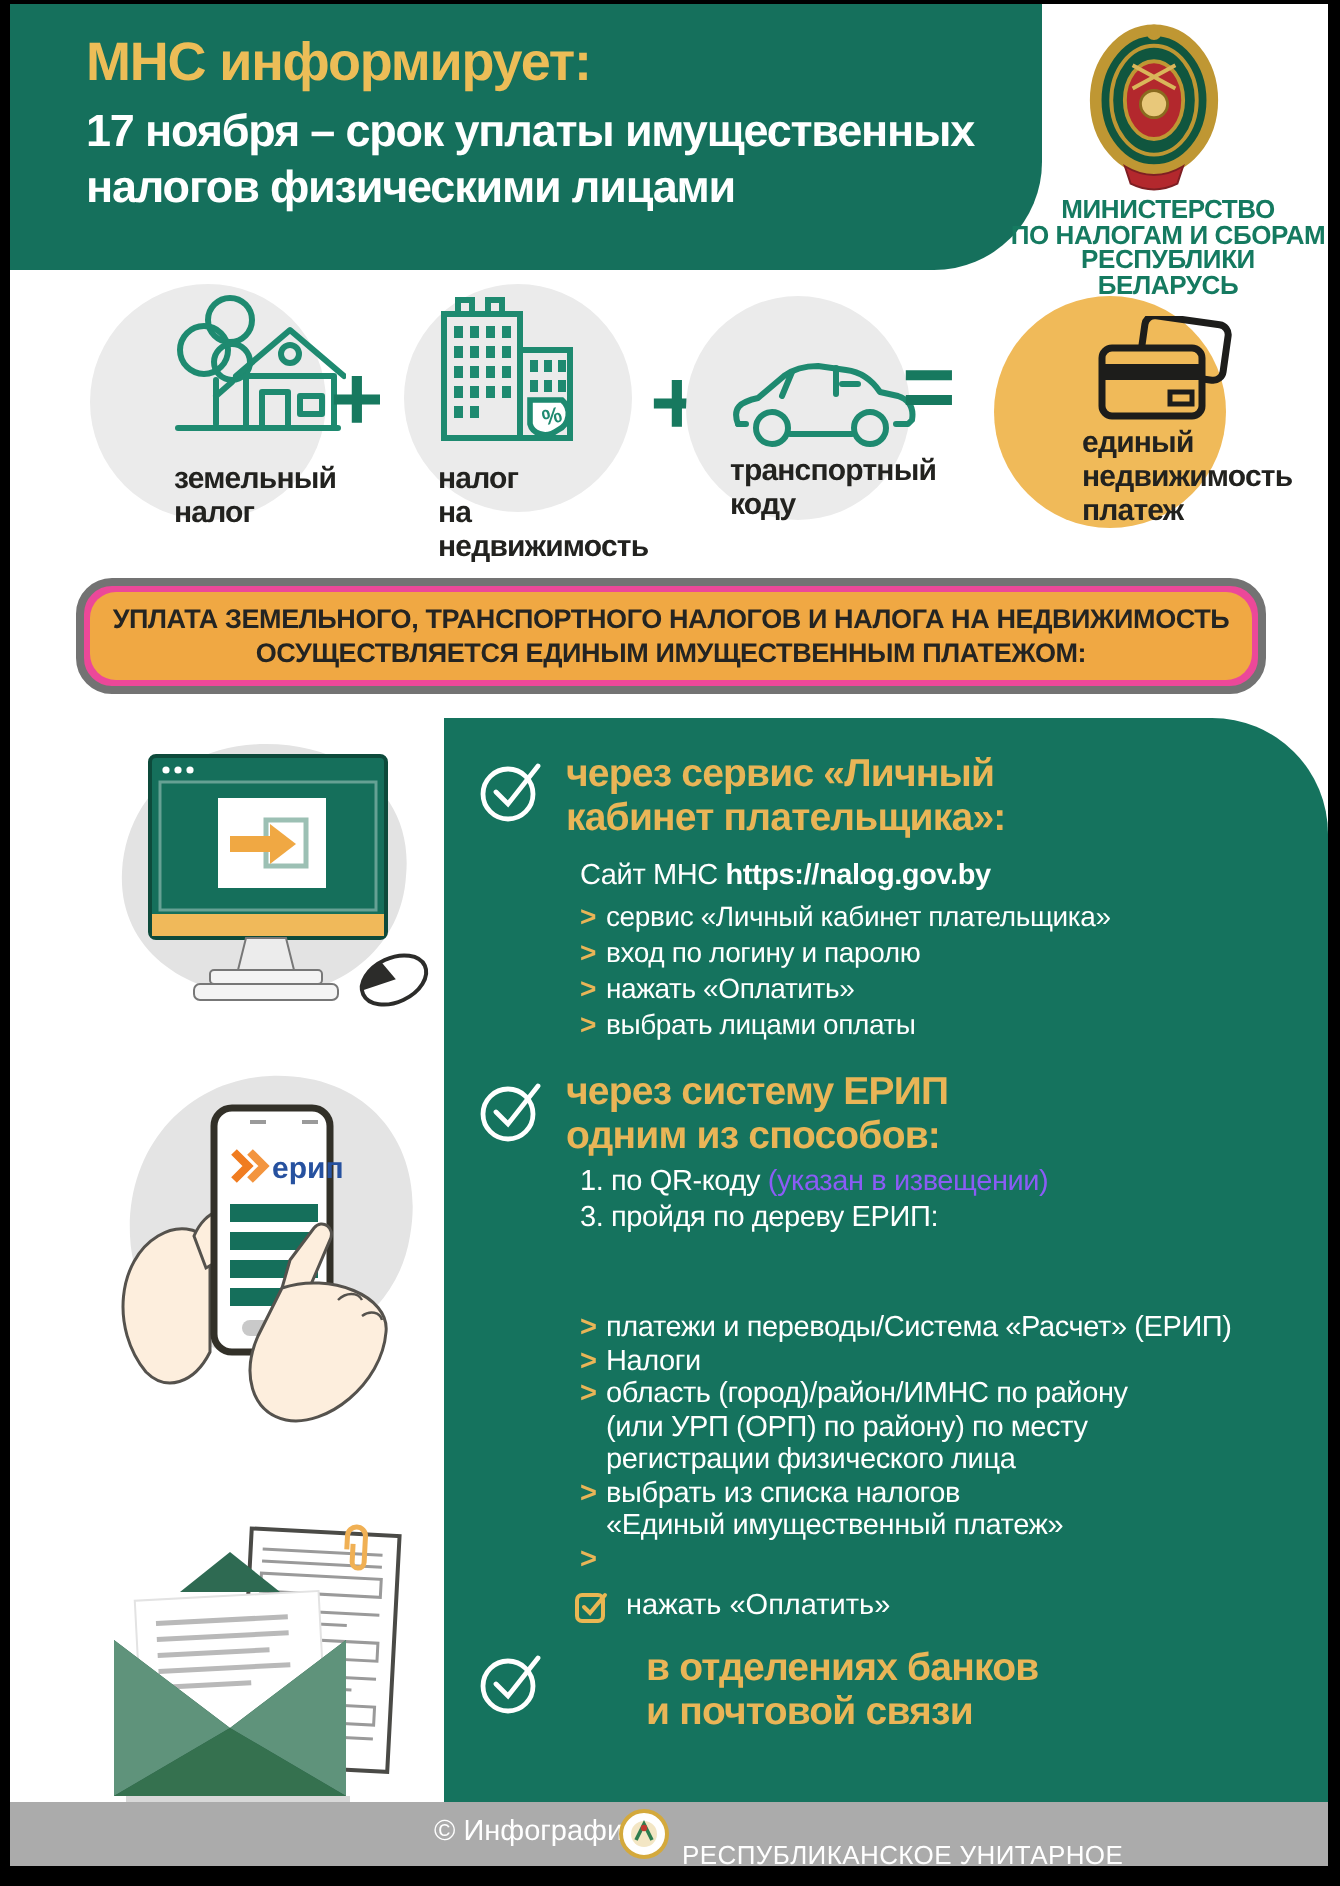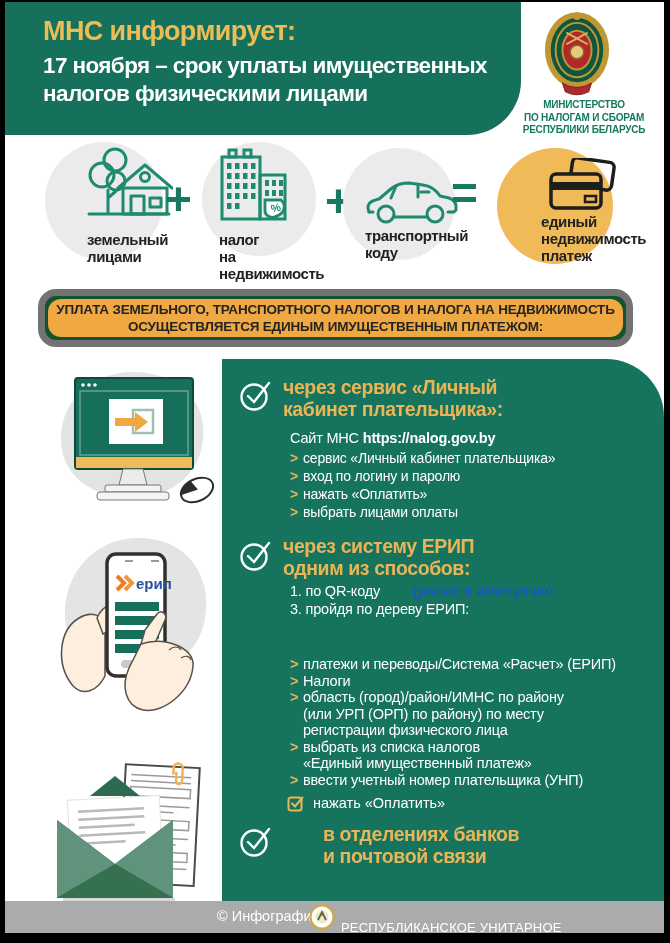--- a/index.html
+++ b/index.html
@@ -6,21 +6,21 @@
   body{font-family:"Liberation Sans",sans-serif;background:#444;}
   .page{position:relative;width:670px;height:943px;background:#000;overflow:hidden;}
   .canvas{position:absolute;left:5px;top:2px;width:659px;height:931px;background:#fff;overflow:hidden;}
   .abs{position:absolute;}
 
   
   .header{left:0;top:0;width:516px;height:133px;background:#15705c;border-radius:0 0 54px 0;}
   .kicker{left:38px;top:14px;font-size:27px;font-weight:bold;color:#ecbd57;letter-spacing:-0.6px;}
   .title{left:38px;top:50px;font-size:22.5px;font-weight:bold;color:#ffffff;line-height:28px;white-space:pre-line;letter-spacing:-0.6px;}
   .ministry-emblem{left:538px;top:8px;width:68px;height:86px;}
-  .ministry-name{left:500px;top:97px;width:158px;text-align:center;font-size:10px;font-weight:bold;color:#157a60;line-height:12.5px;white-space:pre-line;letter-spacing:-0.2px;}
+  .ministry-name{left:500px;top:97px;width:158px;text-align:center;font-size:13px;font-weight:bold;color:#157a60;line-height:12.5px;white-space:pre-line;letter-spacing:-0.2px;}
 
   
   .circle{position:absolute;border-radius:50%;}
   .c1{left:40px;top:140px;width:118px;height:118px;background:#ebebeb;}
   .c2{left:197px;top:140px;width:114px;height:114px;background:#ebebeb;}
   .c3{left:338px;top:146px;width:112px;height:112px;background:#ebebeb;}
   .c4{left:492px;top:146px;width:116px;height:116px;background:#f0ba59;}
   .icon-house{left:80px;top:140px;width:88px;height:92px;}
   .icon-building{left:212px;top:146px;width:76px;height:82px;}
   .icon-car{left:354px;top:170px;width:102px;height:56px;}
@@ -29,21 +29,21 @@
   .l1{left:82px;top:229px;}
   .l2{left:214px;top:229px;}
   .l3{left:360px;top:225px;}
   .l4{left:536px;top:211px;}
   .op{position:absolute;font-size:46px;font-weight:bold;color:#17795f;}
   .op1{left:160px;top:170px;}
   .op2{left:320px;top:172px;}
   .op3{left:446px;top:164px;}
 
   
-  .banner{left:33px;top:287px;width:595px;height:58px;background:#14532d;border:7px solid #737373;border-radius:18px;box-sizing:border-box;}
+  .banner{left:33px;top:287px;width:595px;height:58px;background:#ec4899;border:4px solid #737373;border-radius:18px;box-sizing:border-box;}
   .banner-inner{position:absolute;left:3px;top:3px;right:3px;bottom:3px;background:#f0a843;border-radius:13px;display:flex;align-items:center;justify-content:center;text-align:center;font-size:13.5px;font-weight:bold;color:#242422;line-height:17px;white-space:pre-line;letter-spacing:-0.2px;}
 
   
   .panel{left:217px;top:357px;width:442px;height:542px;background:#15735e;border-radius:0 58px 0 0;}
   .check-icon{position:absolute;width:36px;height:33px;}
   .ci1{left:235px;top:377px;}
   .ci2{left:235px;top:537px;}
   .ci3{left:235px;top:823px;}
   .sec-heading{position:absolute;font-size:19.5px;font-weight:bold;color:#e9b557;line-height:22px;white-space:pre-line;letter-spacing:-0.4px;}
   .h1{left:278px;top:374px;}
@@ -52,21 +52,21 @@
   .site{left:285px;top:428px;font-size:14.5px;color:#ffffff;letter-spacing:-0.2px;}
   .site .url{font-weight:bold;}
   .blist{position:absolute;color:#ffffff;font-size:14px;letter-spacing:-0.2px;}
   .blist1{left:285px;top:447px;line-height:18px;}
   .blist2{left:285px;top:654px;font-size:14.5px;line-height:16.5px;}
   .brow{display:flex;}
   .mark{color:#e9b557;font-weight:bold;width:13px;flex:0 0 13px;}
   .btxt{white-space:pre-line;}
   .numbered{left:285px;top:581px;width:372px;font-size:14.5px;color:#ffffff;line-height:17px;letter-spacing:-0.2px;}
   .num-item{white-space:pre-line;margin-bottom:1px;}
-  .note{color:#1d4ed8;margin-left:29px;}
+  .note{color:#8b5cf6;}
   .checkbox-row{left:282px;top:792px;display:flex;align-items:center;gap:8px;font-size:14.5px;color:#ffffff;}
   .checkbox-icon{width:18px;height:18px;flex:0 0 18px;}
 
   
   .ill-monitor{left:40px;top:366px;width:180px;height:158px;}
   .ill-phone{left:40px;top:524px;width:180px;height:205px;}
   .ill-envelope{left:48px;top:758px;width:167px;height:144px;}
 
   
   .footer{left:0;top:899px;width:659px;height:32px;background:#ababab;}
@@ -106,21 +106,21 @@
           <circle cx="31" cy="39" r="9"></circle>
         <path d="M23,48 v22 M23,56 l8,-7"></path>
         <path d="M33,46 L60,23 L87,46"></path>
         <circle cx="60" cy="35" r="4.5"></circle>
         <rect x="38" y="46" width="44" height="26"></rect>
         <rect x="46" y="54" width="13" height="18"></rect>
         <rect x="65" y="56" width="11" height="9"></rect>
         <path d="M4,72 H84"></path>
       </svg>
       <div class="eq-label l1">земельный
-лицами</div>
+налог</div>
 
       <span class="op op1">+</span>
 
       <div class="circle c2"></div>
       <svg class="abs icon-building" viewBox="0 0 76 82">
         <g fill="none" stroke="#1e8a70" stroke-width="3">
           <rect x="5" y="9" width="38" height="62"></rect>
           <rect x="12" y="2" width="7" height="7"></rect>
           <rect x="27" y="2" width="7" height="7"></rect>
           <rect x="43" y="27" width="25" height="44"></rect>
@@ -313,21 +313,20 @@
 (или УРП (ОРП) по району) по месту
 регистрации физического лица</span>
         </div>
       <div class="brow">
           <span class="mark">&gt;</span>
           <span class="btxt">выбрать из списка налогов
 «Единый имущественный платеж»</span>
         </div>
       <div class="brow">
           <span class="mark">&gt;</span>
-          <span class="btxt">ввести учетный номер плательщика (УНП)</span>
         </div>
     </div>
     <div class="abs checkbox-row">
       <svg class="checkbox-icon" viewBox="0 0 18 18" fill="none" stroke="#e9b753" stroke-width="2" stroke-linecap="round">
         <rect x="1.5" y="3.5" width="13" height="13" rx="2.5"></rect>
           <path d="M5,9.5 L8,12.5 L15.5,3.5"></path>
       </svg>
       <span>нажать «Оплатить»</span>
     </div>
 

